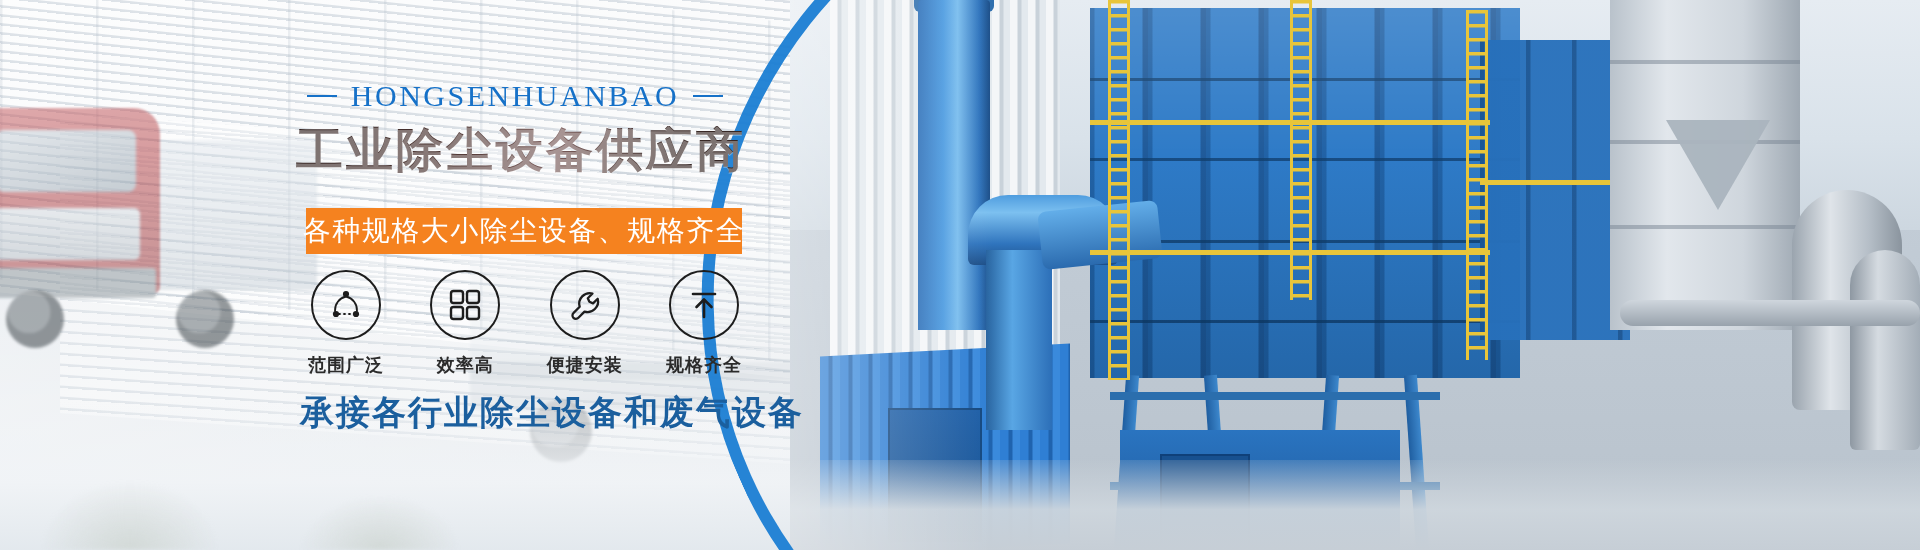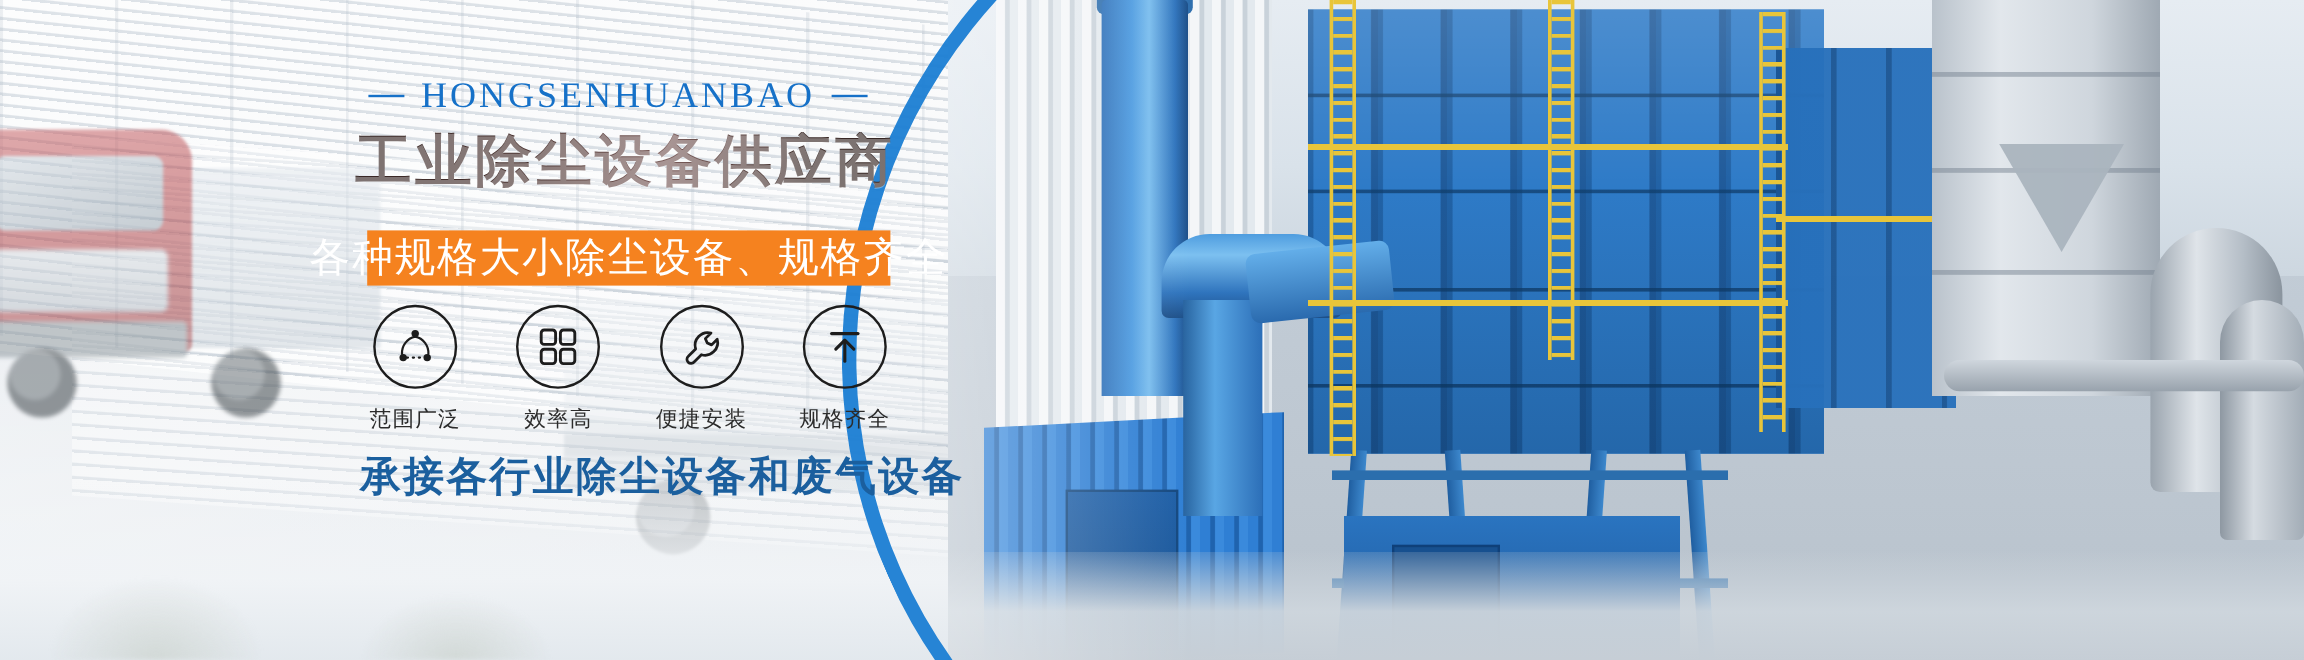--- a/index.html
+++ b/index.html
@@ -384,21 +384,21 @@
     border: 12px solid #1c7fd4;
     border-color: #1c7fd4 transparent transparent #1c7fd4;
     transform: rotate(-24deg);
     pointer-events: none;
     opacity: .95;
   }
 
   
   .content {
     position: absolute;
-    left: 0; top: 0;
+    left: 0; top: 16px;
     width: 820px; height: 484px;
     z-index: 5;
   }
 
   .eyebrow {
     position: absolute;
     left: 300px; top: 63px;
     width: 430px;
     display: flex; align-items: center; justify-content: center;
     gap: 14px;
@@ -433,36 +433,36 @@
 
   .orange-bar {
     position: absolute;
     left: 306px; top: 192px;
     width: 436px; height: 46px;
     background: #f5821f;
     display: flex; align-items: center; justify-content: center;
   }
   .orange-bar span {
     color: #ffffff;
-    font-size: 34px;
+    font-size: 28px;
     letter-spacing: 1.5px;
     white-space: nowrap;
   }
 
   .features {
     position: absolute;
     left: 300px; top: 254px;
     width: 450px;
     display: flex;
     justify-content: space-between;
     align-items: flex-start;
   }
   .feature {
     width: 92px;
-    display: flex; flex-direction: column; align-items: center;
+    display: flex; flex-direction: column; align-items: center; font-weight: bold;
   }
   .feature .circle {
     width: 66px; height: 66px;
     border: 2.5px solid #1d1d1d;
     border-radius: 50%;
     display: flex; align-items: center; justify-content: center;
     background: rgba(255,255,255,0.0);
   }
   .feature .label {
     margin-top: 13px;

